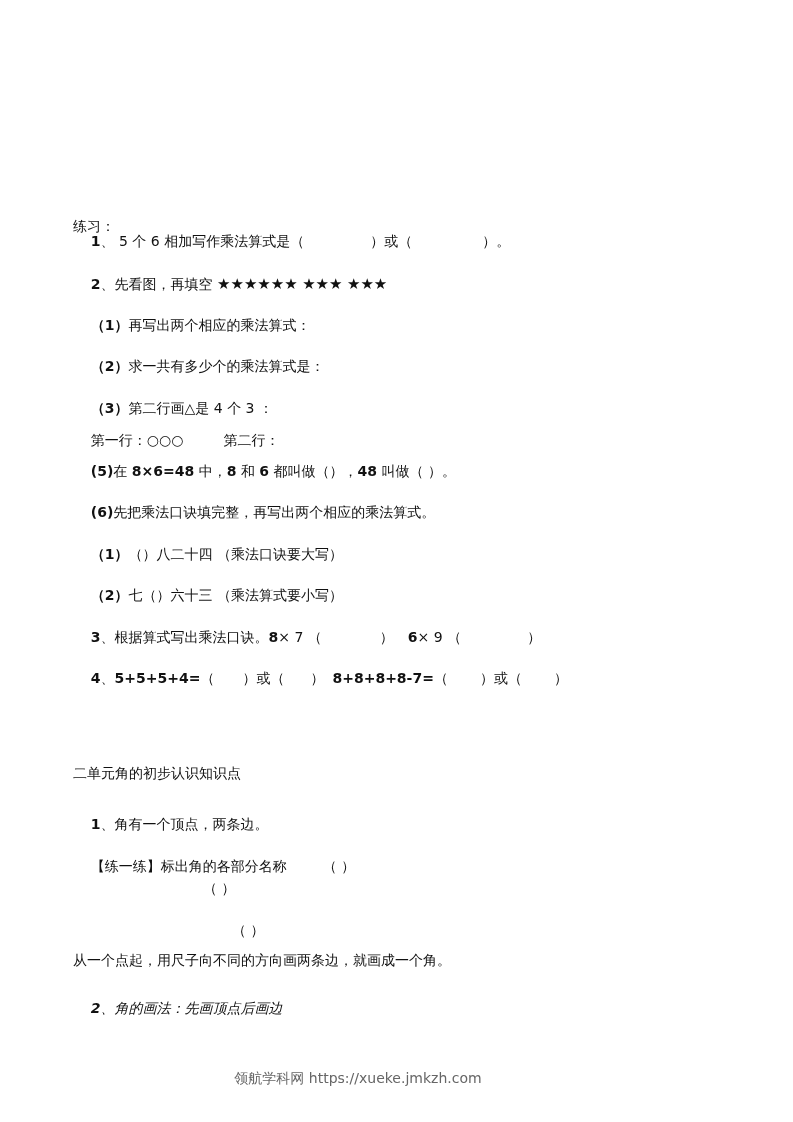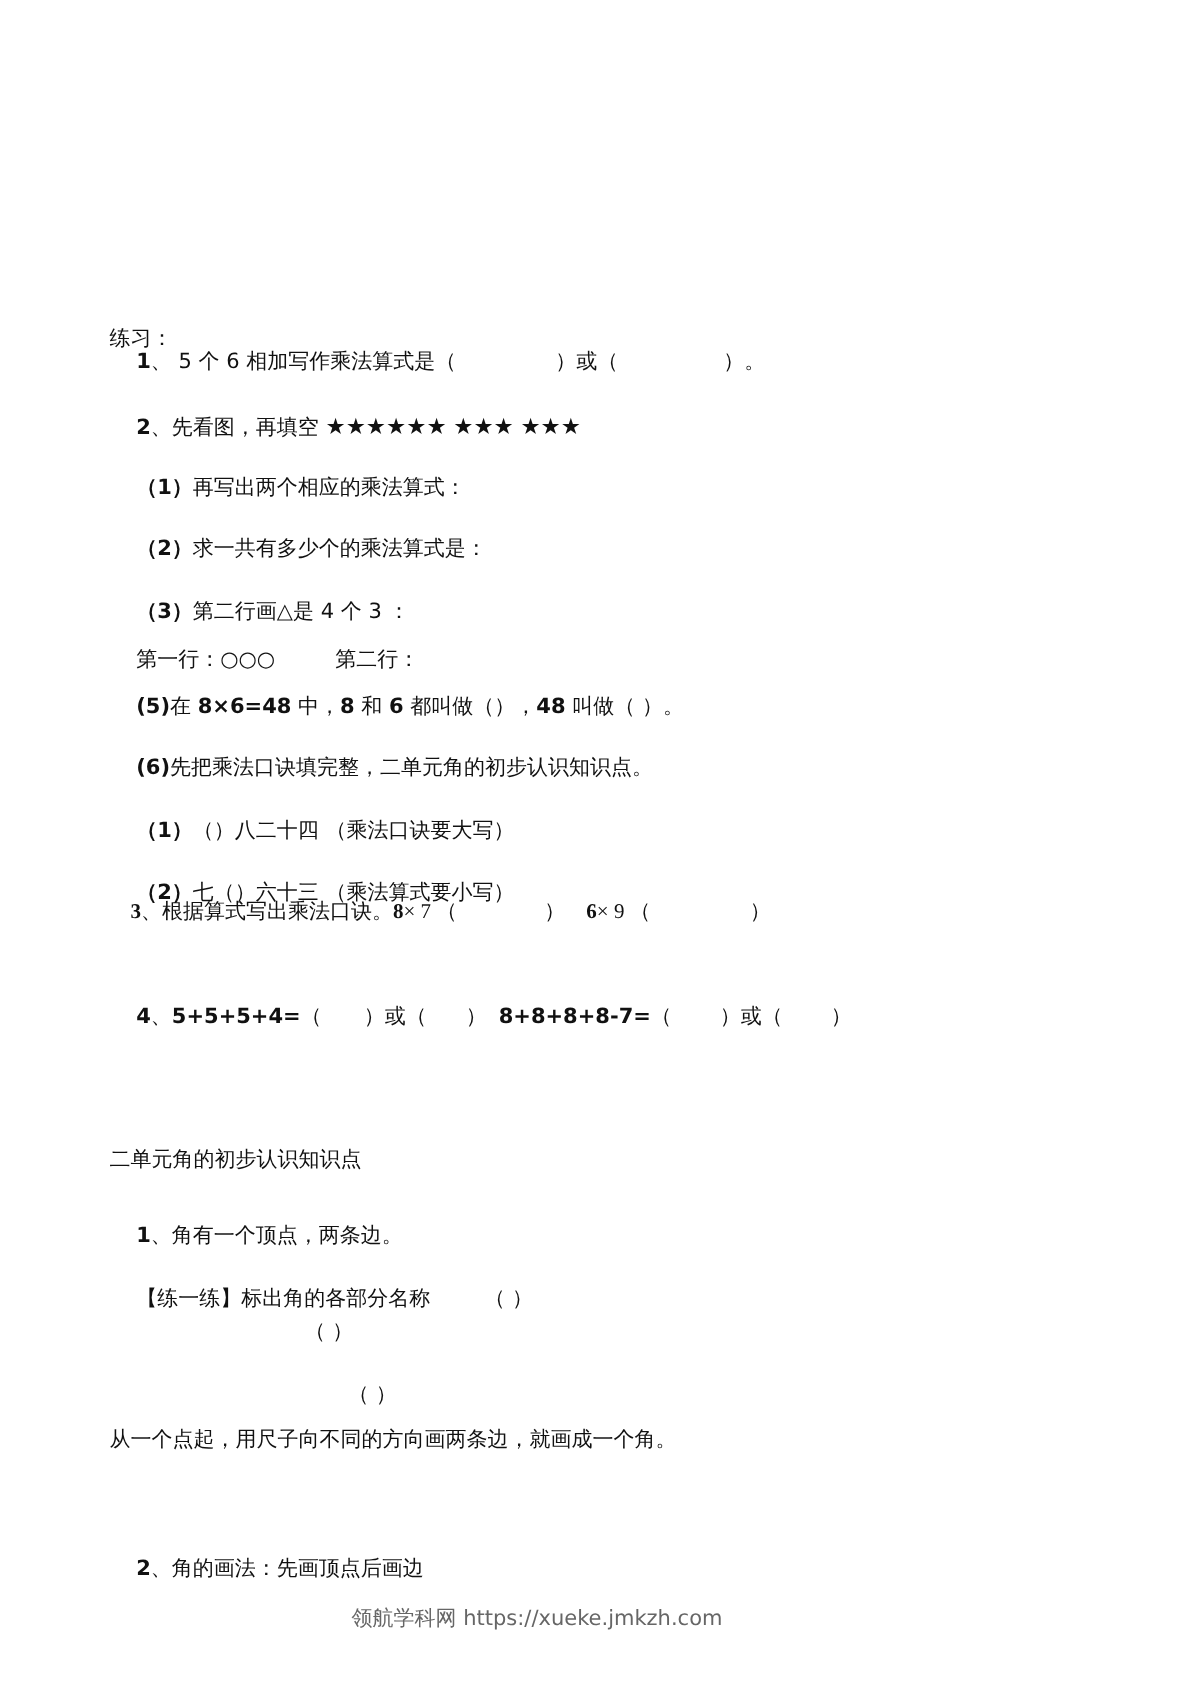--- a/index.html
+++ b/index.html
@@ -46,32 +46,32 @@
 
   <div class="line" style="top:410px;">
     <span>第一行：</span><span>○○○</span><span style="display:inline-block;width:40px;"></span><span>第二行：</span>
   </div>
 
   <div class="line" style="top:441px;text-align:right;">
     <span class="b">(5)</span><span>在 </span><span class="b">8×6=48</span><span> 中，</span><span class="b">8</span><span> 和 </span><span class="b">6</span><span> 都叫做（），</span><span class="b">48</span><span> 叫做（ ）。</span>
   </div>
 
   <div class="line" style="top:482px;">
-    <span class="b">(6)</span><span>先把乘法口诀填完整，二单元角的初步认识知识点。</span>
+    <span class="b">(6)</span><span>先把乘法口诀填完整，再写出两个相应的乘法算式。</span>
   </div>
 
   <div class="line" style="top:524px;">
     <span class="b">（1）</span><span>（）八二十四 （乘法口诀要大写）</span>
   </div>
 
   <div class="line" style="top:565px;">
     <span class="b">（2）</span><span>七（）六十三 （乘法算式要小写）</span>
   </div>
 
-  <div class="line" style="top:579px;font-family:Liberation Serif, serif;">
+  <div class="line" style="top:607px;">
     <span class="b">3</span><span>、根据算式写出乘法口诀。</span><span class="b">8</span><span>× 7 （</span><span class="blank" style="width:58px;"></span><span>）</span><span style="display:inline-block;width:14px;"></span><span class="b">6</span><span>× 9 （</span><span class="blank" style="width:66px;"></span><span>）</span>
   </div>
 
   <div class="line" style="top:648px;text-align:right;">
     <span class="b">4</span><span>、</span><span class="b">5+5+5+4=</span><span>（</span><span class="blank" style="width:28px;"></span><span>）或（</span><span class="blank" style="width:26px;"></span><span>）</span><span style="display:inline-block;width:8px;"></span><span class="b">8+8+8+8-7=</span><span>（</span><span class="blank" style="width:32px;"></span><span>）或（</span><span class="blank" style="width:32px;"></span><span>）</span>
   </div>
 
   <div class="line" style="top:763px;">二单元角的初步认识知识点</div>
 
   <div class="line" style="top:794px;">
@@ -79,21 +79,21 @@
   </div>
 
   <div class="line" style="top:836px;">
     <span>【练一练】标出角的各部分名称</span><span style="display:inline-block;width:36px;"></span><span>（ ）</span>
   </div>
 
   <div class="line" style="top:878px; left:203px;">（ ）</div>
 
   <div class="line" style="top:920px; left:232px;">（ ）</div>
 
-  <div class="line" style="top:1016px;">
+  <div class="line" style="top:978px;font-style:italic;">
     <span class="b">2</span><span>、角的画法：先画顶点后画边</span>
   </div>
 
   <div class="line" style="top:950px;text-align:right;">从一个点起，用尺子向不同的方向画两条边，就画成一个角。</div>
 
   <div class="footer">
     <span>领航学科网</span> <span>https://xueke.jmkzh.com</span>
   </div>
 
 </div>

